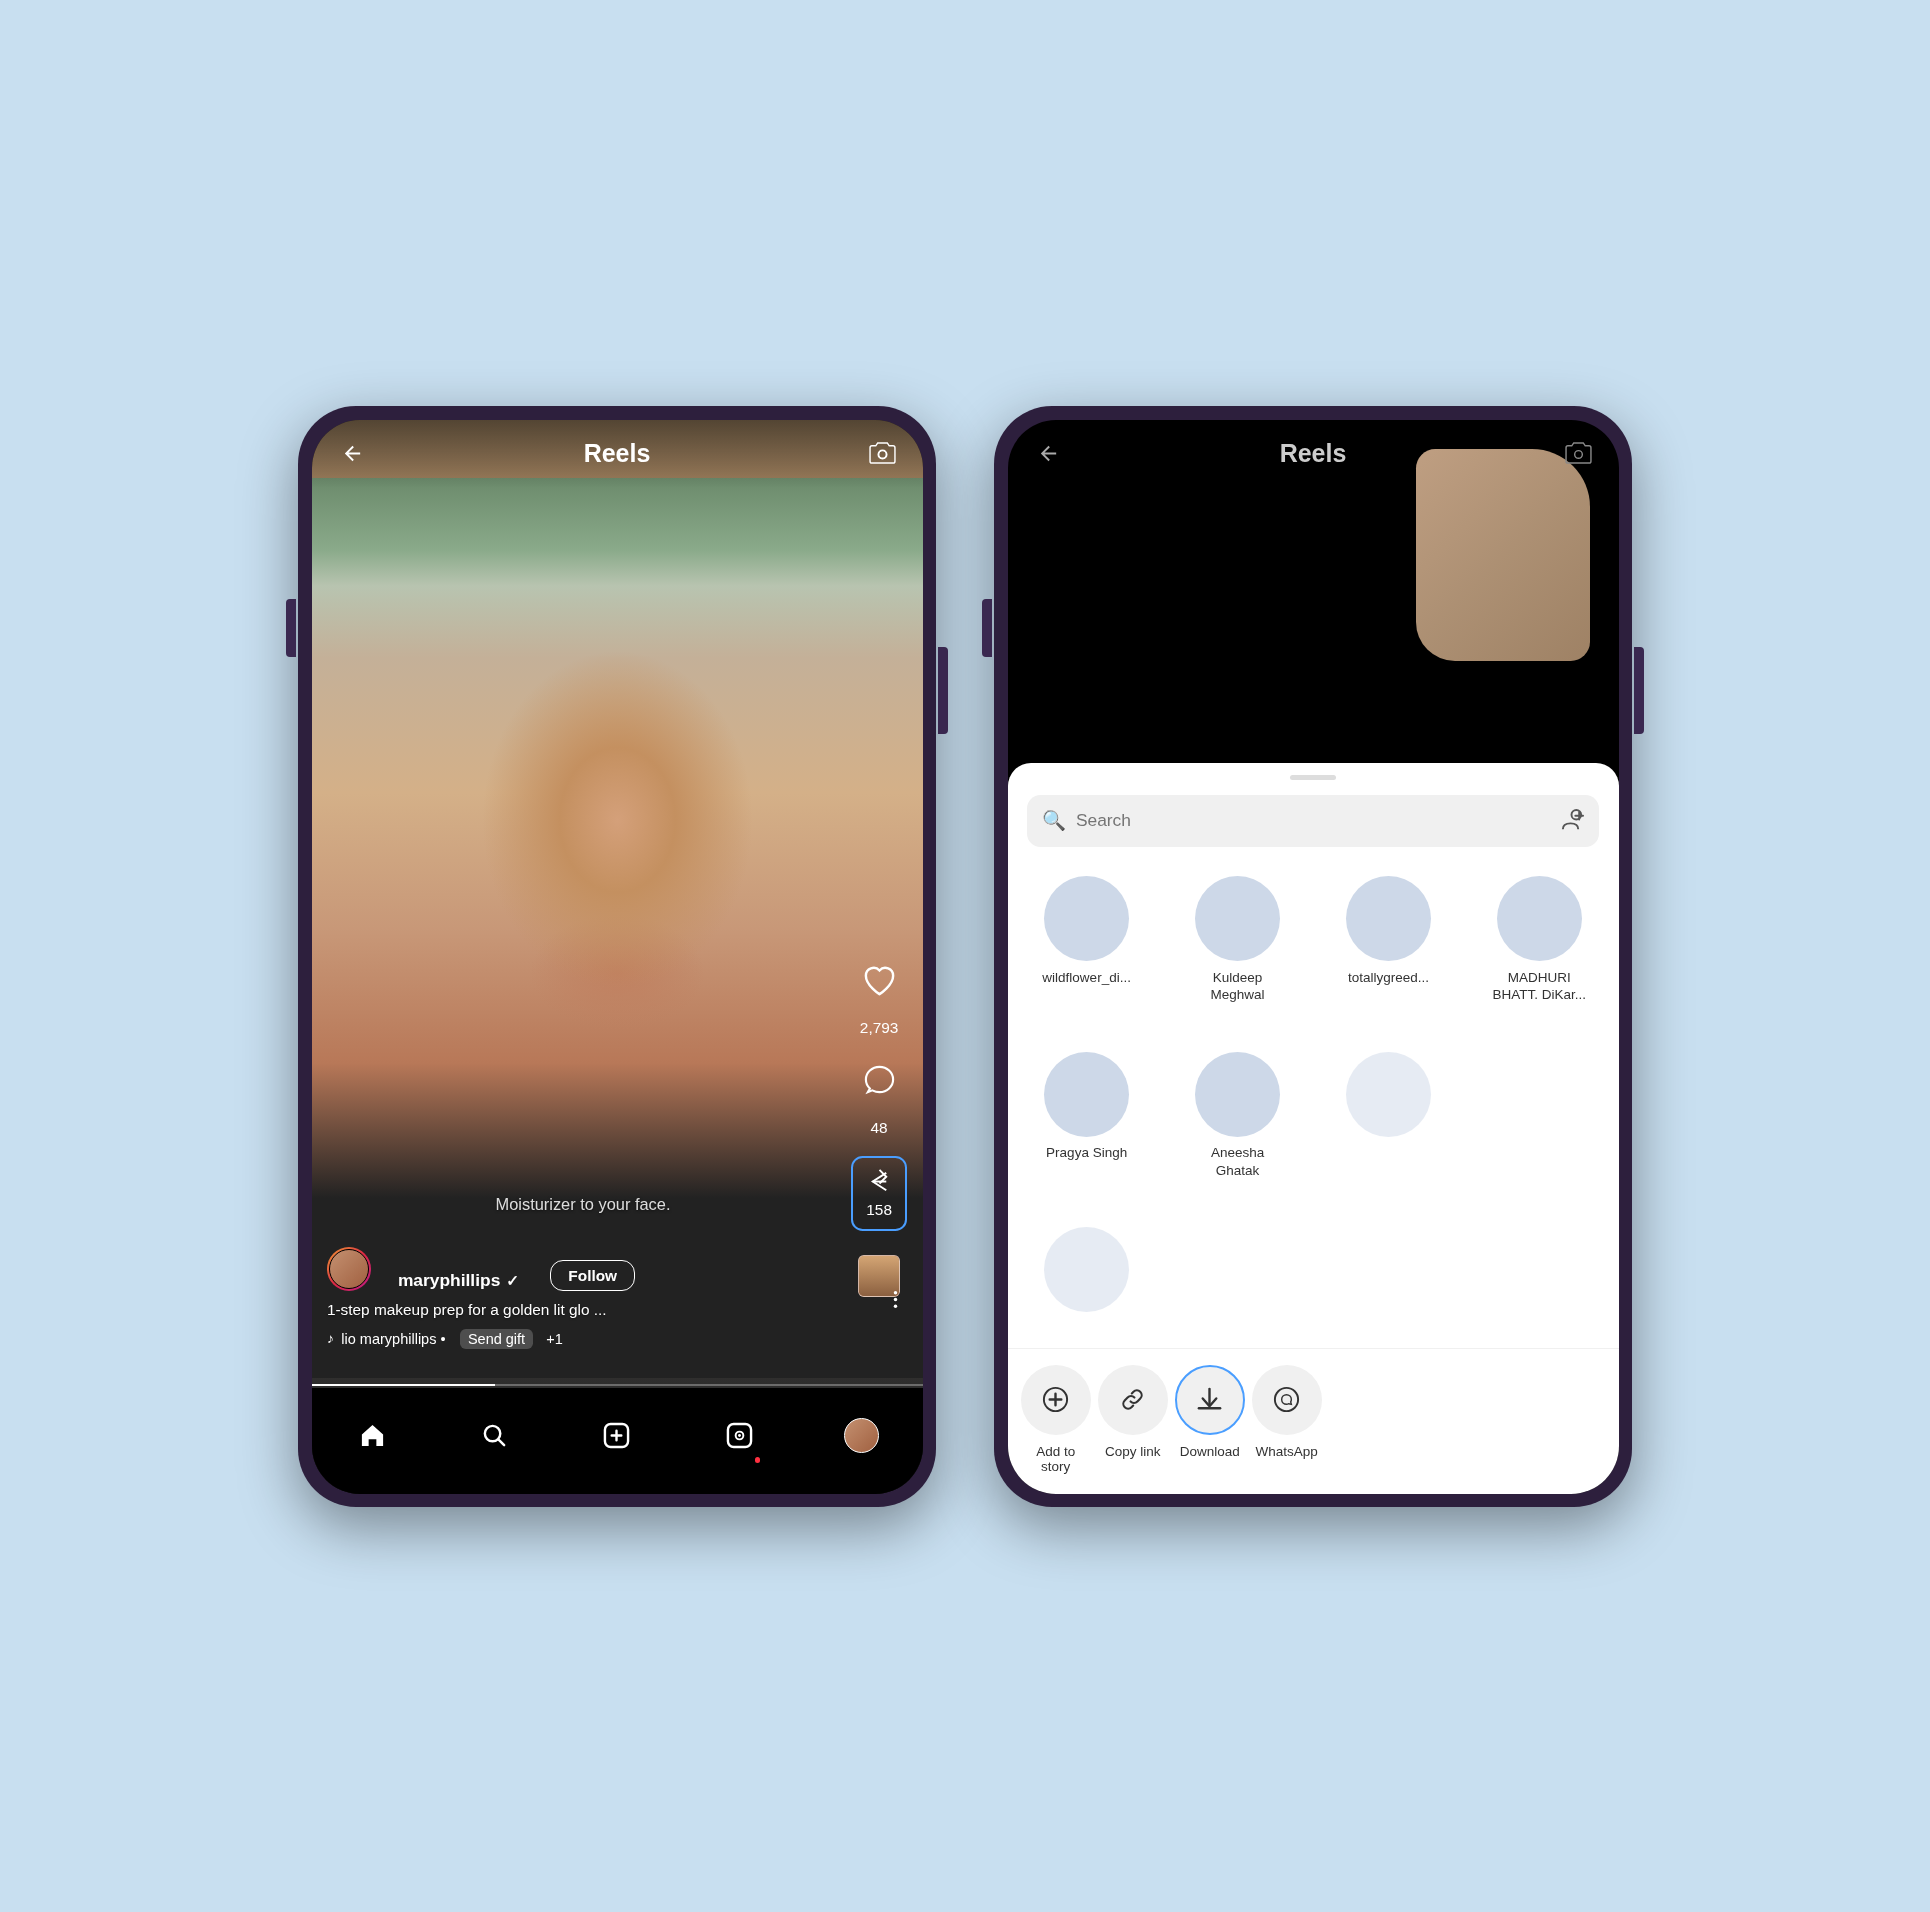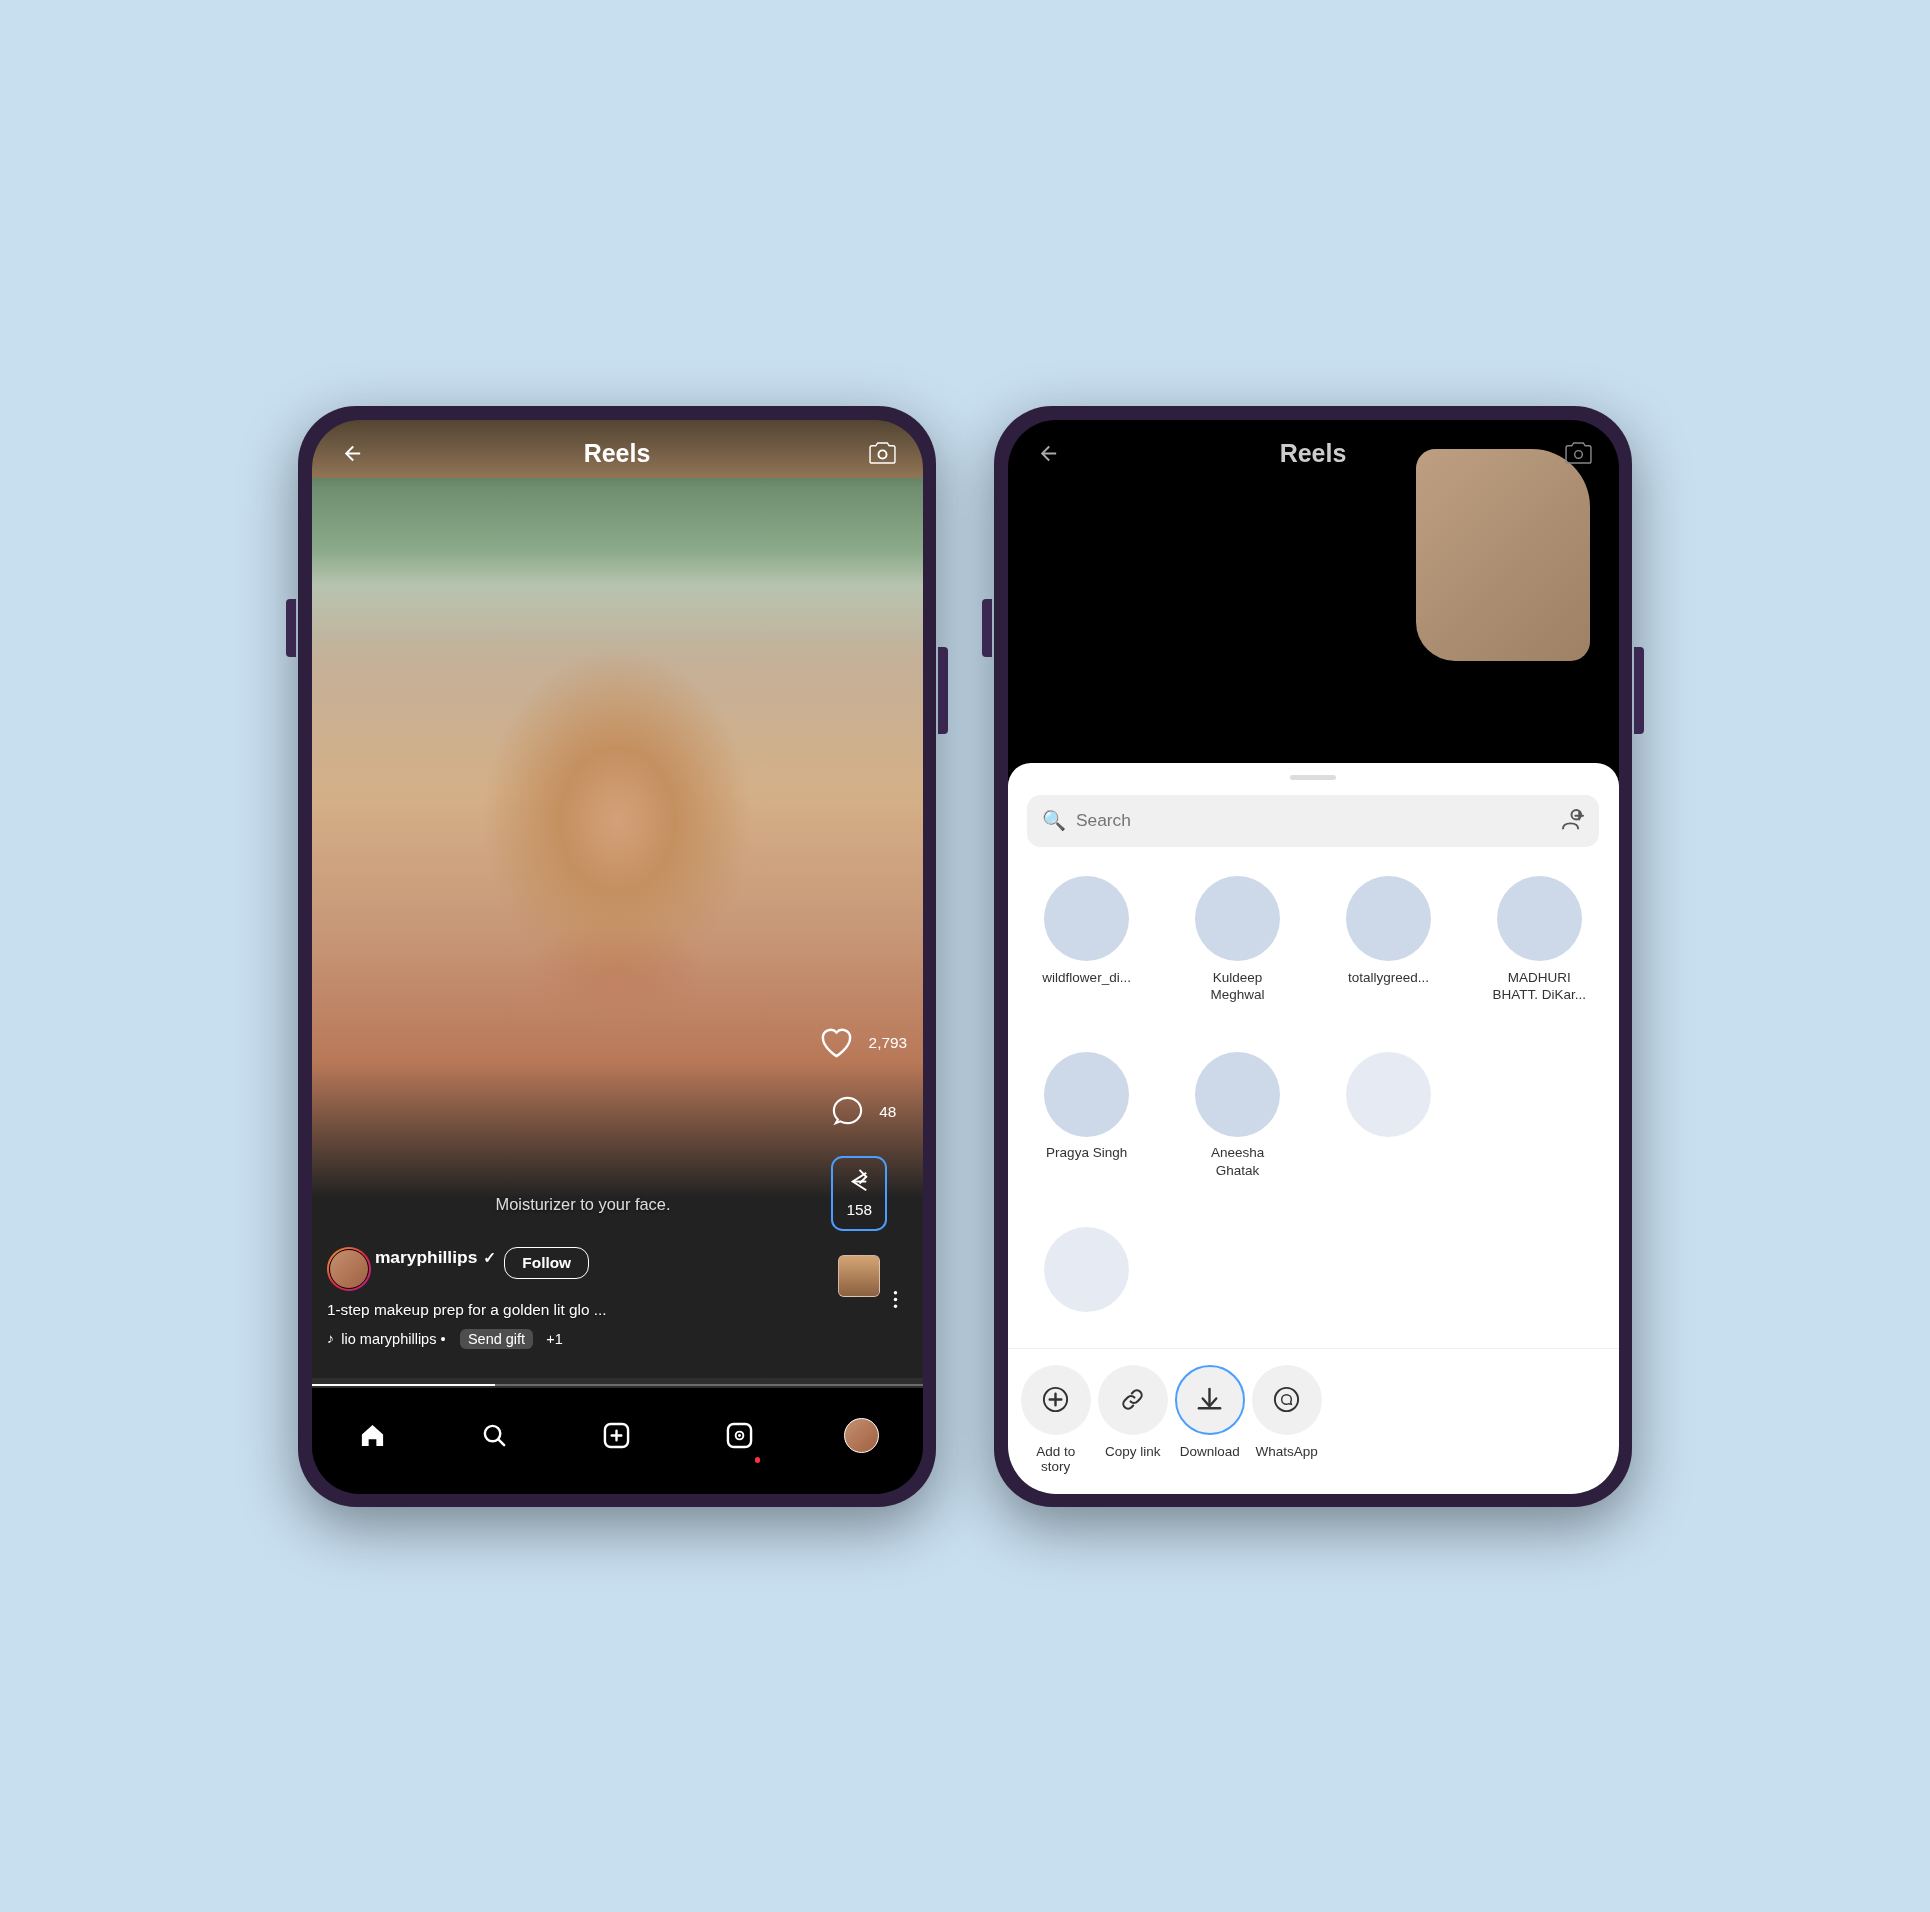--- a/index.html
+++ b/index.html
@@ -117,23 +117,23 @@
       bottom: 193px;
       display: flex;
       flex-direction: column;
       align-items: center;
       gap: 19.3px;
       z-index: 10;
     }
 
     .action-item {
       display: flex;
-      flex-direction: row;
-      align-items: center;
-      gap: 7px;
+      flex-direction: column;
+      align-items: center;
+      gap: 13px;
       color: #fff;
     }
 
     .action-icon-wrap {
       width: 50px;
       height: 50px;
       display: flex;
       align-items: center;
       justify-content: center;
     }
@@ -179,22 +179,22 @@
       right: 68px;
       padding: 0 15.4px;
       z-index: 10;
       display: flex;
       flex-direction: column;
       gap: 9.7px;
     }
 
     .user-row {
       display: flex;
-      align-items: flex-start;
-      gap: 4px;
+      align-items: flex-end;
+      gap: 27px;
     }
 
     .avatar {
       width: 44px;
       height: 44px;
       border-radius: 50%;
       background: linear-gradient(135deg, #f09433, #e6683c, #dc2743, #cc2366, #bc1888);
       padding: 1.9px;
       flex-shrink: 0;
     }

